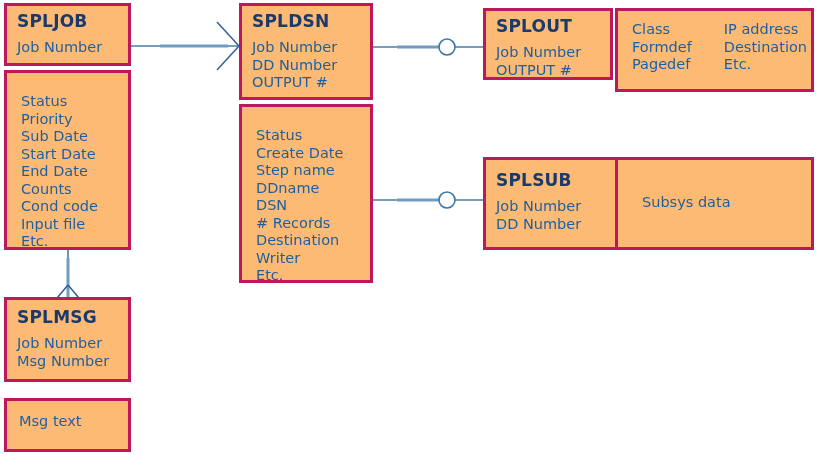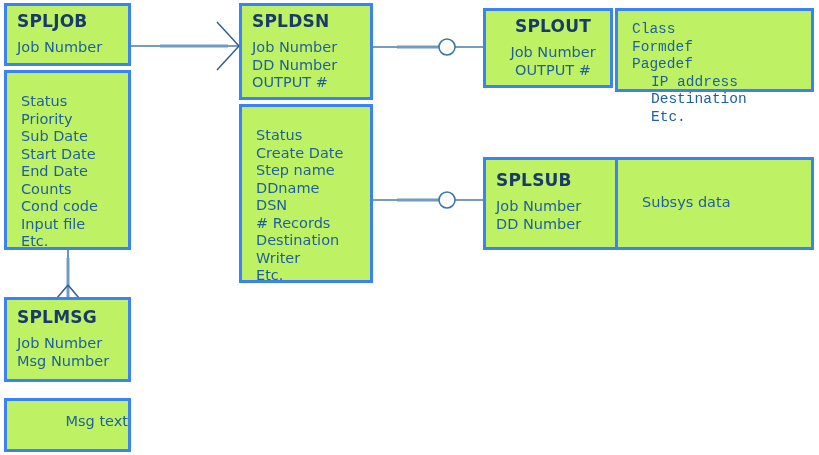--- a/index.html
+++ b/index.html
@@ -12,22 +12,22 @@
     position: relative;
     width: 819px;
     height: 455px;
     background: #ffffff;
     font-family: "DejaVu Sans", sans-serif;
     overflow: hidden;
   }
   .entity-box {
     position: absolute;
     box-sizing: border-box;
-    border: 3px solid #3b82f6;
-    background: #bef264;
+    border: 3px solid #be185d;
+    background: #fdba74;
     z-index: 3;
   }
   .entity-title {
     color: #1a3a6b;
     font-size: 17px;
     font-weight: bold;
     letter-spacing: 0.2px;
     line-height: 1.0;
     white-space: nowrap;
   }
@@ -44,23 +44,22 @@
     padding: 7px 0 0 10px;
   }
   .pad-attr {
     padding: 20px 0 0 14px;
   }
   .title-gap {
     height: 9px;
   }
   .two-col {
     display: flex;
-    flex-direction: column;
-    padding: 10px 16px 0 14px;
-    font-family: Liberation Mono, monospace;
+    flex-direction: row;
+    padding: 10px 4px 0 14px;
   }
   .col-a { width: 80px; }
   .col-b { width: auto; margin-left: 19px; }
   svg.wires {
     position: absolute;
     left: 0;
     top: 0;
     width: 819px;
     height: 455px;
     z-index: 1;
@@ -162,21 +161,21 @@
       <div class="attr-line">Step name</div>
       <div class="attr-line">DDname</div>
       <div class="attr-line">DSN</div>
       <div class="attr-line"># Records</div>
       <div class="attr-line">Destination</div>
       <div class="attr-line">Writer</div>
       <div class="attr-line">Etc.</div>
     </div>
   </div>
 
-  <div class="entity-box" style="left:483px; top:8px; width:130px; height:80px;text-align:center;">
+  <div class="entity-box" style="left:483px; top:8px; width:130px; height:72px;">
     <div class="pad-key">
       <div class="entity-title">SPLOUT</div>
       <div class="title-gap"></div>
       <div class="attr-list">
         <div class="attr-line">Job Number</div>
         <div class="attr-line">OUTPUT #</div>
       </div>
     </div>
   </div>
   <div class="entity-box" style="left:615px; top:8px; width:199px; height:84px;">
@@ -213,19 +212,19 @@
   <div class="entity-box" style="left:4px; top:297px; width:127px; height:85px;">
     <div class="pad-key" style="padding-top:9px;">
       <div class="entity-title">SPLMSG</div>
       <div class="title-gap"></div>
       <div class="attr-list">
         <div class="attr-line">Job Number</div>
         <div class="attr-line">Msg Number</div>
       </div>
     </div>
   </div>
-  <div class="entity-box" style="left:4px; top:398px; width:127px; height:54px;text-align:right;">
+  <div class="entity-box" style="left:4px; top:398px; width:127px; height:54px;">
     <div style="padding:12px 0 0 12px;">
       <div class="attr-line">Msg text</div>
     </div>
   </div>
 
 </div>
 
 </body></html>

